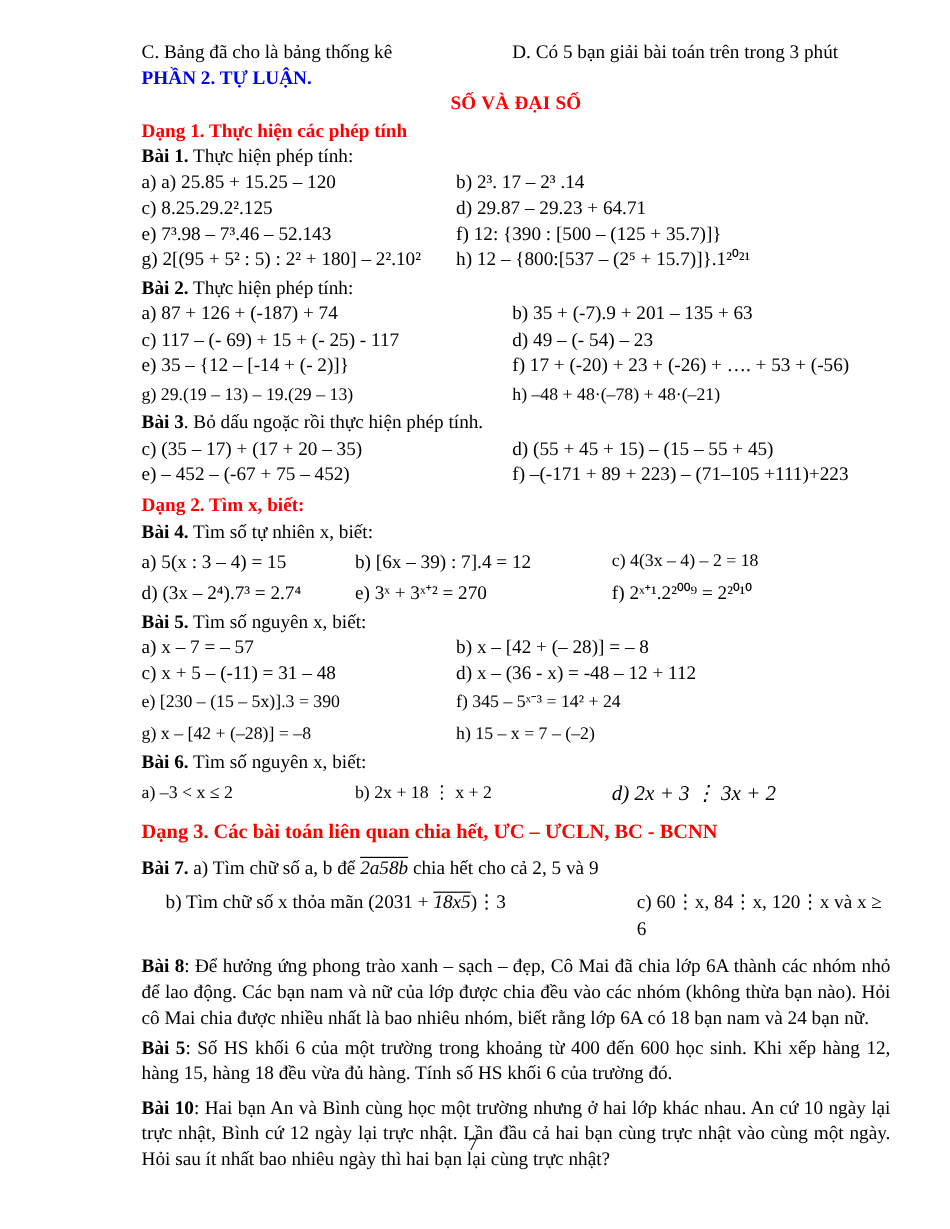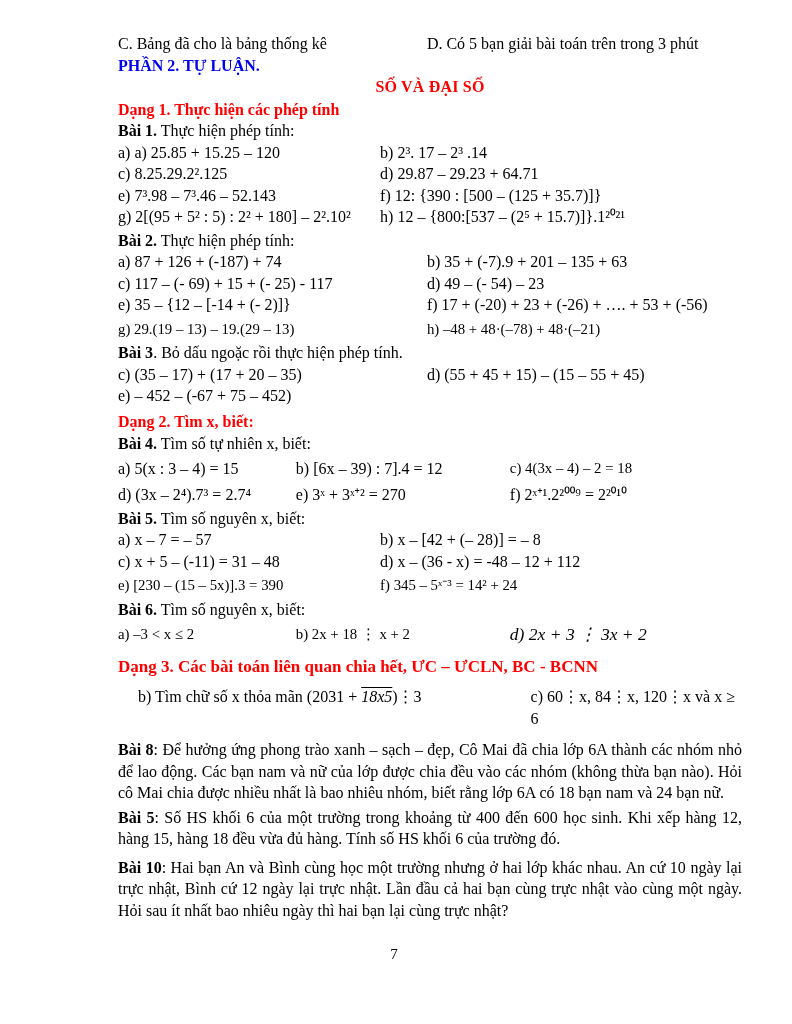--- a/index.html
+++ b/index.html
@@ -94,20 +94,21 @@
       <span class="cell m">h) –48 + 48·(–78) + 48·(–21)</span>
     </div>
 
     <p class="line hdr"><b>Bài 3</b><span>. Bỏ dấu ngoặc rồi thực hiện phép tính.</span></p>
     <div class="row cols-49">
       <span class="cell">c) (35 – 17) + (17 + 20 – 35)</span>
       <span class="cell">d) (55 + 45 + 15) – (15 – 55 + 45)</span>
     </div>
     <div class="row cols-49">
       <span class="cell">e) – 452 – (-67 + 75 – 452)</span>
+      <span class="cell">f) –(-171 + 89 + 223) – (71–105 +111)+223</span>
     </div>
 
     <p class="line h-red dang2">Dạng 2. Tìm x, biết:</p>
 
     <p class="line"><b>Bài 4.</b><span> Tìm số tự nhiên x, biết:</span></p>
     <div class="row cols-3 mt3">
       <span class="cell">a) 5(x : 3 – 4) = 15</span>
       <span class="cell">b) [6x – 39) : 7].4 = 12</span>
       <span class="cell m">c) 4(3x – 4) – 2 = 18</span>
     </div>
@@ -123,30 +124,35 @@
       <span class="cell">b)  x – [42 + (– 28)] = – 8</span>
     </div>
     <div class="row cols-42">
       <span class="cell">c) x + 5 – (-11) = 31 – 48</span>
       <span class="cell">d) x – (36 - x) = -48 – 12 + 112</span>
     </div>
     <div class="row cols-42 mt3">
       <span class="cell m">e) [230 – (15 – 5x)].3 = 390</span>
       <span class="cell m">f) 345 – 5ˣ⁻³ = 14² + 24</span>
     </div>
+    <div class="row cols-42 mt5">
+      <span class="cell m">g)  x – [42 + (–28)] = –8</span>
+      <span class="cell m">h) 15 – x = 7 – (–2)</span>
+    </div>
 
     <p class="line hdr"><b>Bài 6.</b><span> Tìm số nguyên x, biết:</span></p>
     <div class="row cols-3 b6row">
       <span class="cell m">a) –3 &lt; x ≤ 2</span>
       <span class="cell m">b) 2x + 18 ⋮ x + 2</span>
       <span class="cell m-lg">d) 2x + 3 ⋮ 3x + 2</span>
     </div>
 
     <p class="line h-red dang3">Dạng 3. Các bài toán liên quan chia hết, ƯC – ƯCLN, BC - BCNN</p>
 
+    <p class="line b7line"><b>Bài 7.</b><span> a) Tìm chữ số a, b để </span><span class="ovl">2a58b</span><span> chia hết cho cả 2, 5 và 9</span></p>
     <div class="row cols-b7 b7mid indent">
       <span class="cell"><span>b) Tìm chữ số x thỏa mãn (2031 + </span><span class="ovl">18x5</span><span>)⋮3</span></span>
       <span class="cell">c) 60⋮x, 84⋮x, 120⋮x và x ≥ 6</span>
     </div>
 
     <p class="para"><b>Bài 8</b><span>: Để hưởng ứng phong trào xanh – sạch – đẹp, Cô Mai đã chia lớp 6A thành các nhóm nhỏ để lao động. Các bạn nam và nữ của lớp được chia đều vào các nhóm (không thừa bạn nào). Hỏi cô Mai chia được nhiều nhất là bao nhiêu nhóm, biết rằng lớp 6A có 18 bạn nam và 24 bạn nữ.</span></p>
     <p class="para"><b>Bài 5</b><span>: Số HS khối 6 của một trường trong khoảng từ 400 đến 600 học sinh. Khi xếp hàng 12, hàng 15, hàng 18 đều vừa đủ hàng. Tính số HS khối 6 của trường đó.</span></p>
     <p class="para para-gap"><b>Bài 10</b><span>: Hai bạn An và Bình cùng học một trường nhưng ở hai lớp khác nhau. An cứ 10 ngày lại trực nhật, Bình cứ 12 ngày lại trực nhật. Lần đầu cả hai bạn cùng trực nhật vào cùng một ngày. Hỏi sau ít nhất bao nhiêu ngày thì hai bạn lại cùng trực nhật?</span></p>
 
   </div>

